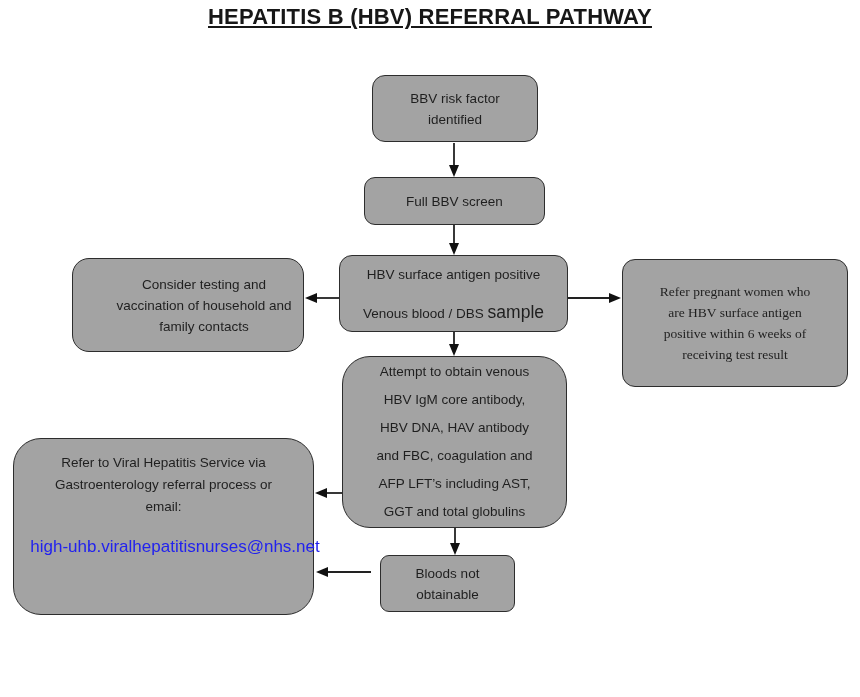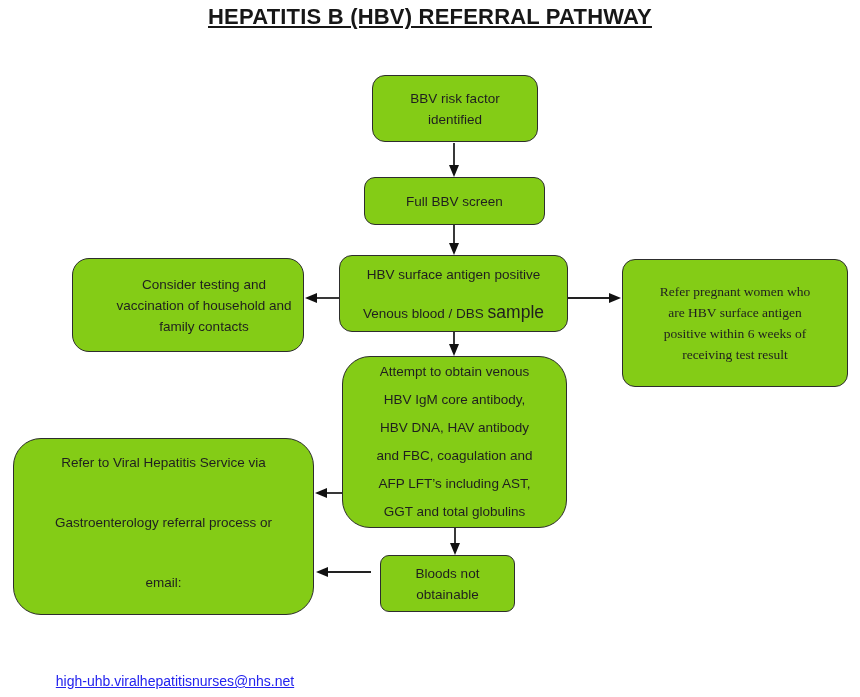--- a/index.html
+++ b/index.html
@@ -37,21 +37,21 @@
   .arrows line {
     stroke: #222222;
     stroke-width: 1.8;
   }
   .arrows polygon {
     fill: #111111;
   }
   .node {
     position: absolute;
     box-sizing: border-box;
-    background: #84cc16;
+    background: #a3a3a3;
     border: 1.7px solid #2d2d2d;
     display: flex;
     flex-direction: column;
     align-items: center;
     justify-content: center;
     text-align: center;
     font-size: 13.5px;
     line-height: 21px;
     padding: 4px 8px;
   }
@@ -59,27 +59,26 @@
   .spacer-sm { height: 17px; }
   .spacer-md { height: 18px; }
   
   .n-bbv      { left: 372px; top: 75px;  width: 166px; height: 67px; border-radius: 13px; }
   .n-screen   { left: 364px; top: 177px; width: 181px; height: 48px; border-radius: 11px; }
   .n-hbvpos   { left: 339px; top: 255px; width: 229px; height: 77px; border-radius: 13px; }
   .n-house    { left: 72px;  top: 258px; width: 232px; height: 94px; border-radius: 17px; padding-left: 40px; }
   .n-preg     { left: 622px; top: 259px; width: 226px; height: 128px; border-radius: 13px; font-family: Liberation Serif, serif; }
   .n-venous   { left: 342px; top: 356px; width: 225px; height: 172px; border-radius: 28px; line-height: 22px; justify-content: space-between; }
   .n-refer    { left: 13px;  top: 438px; width: 301px; height: 177px; border-radius: 28px;
-                justify-content: flex-start; padding-top: 13px; line-height: 22px; gap: 38px; }
+                justify-content: flex-start; padding-top: 13px; line-height: 22px; }
   .n-bloods   { left: 372px; top: 555px; width: 135px; height: 57px; border-radius: 9px; margin-left: 8px; }
   .sample-big { font-size: 17.5px; }
   .email-link {
     color: #2222ee;
-    text-decoration: underline;
-    font-size: 14px;
+    font-size: 17px;
     cursor: pointer;
     white-space: nowrap;
     margin-left: 23px;
   }
 </style>
 </head>
 <body>
 
 <div class="canvas">
 

